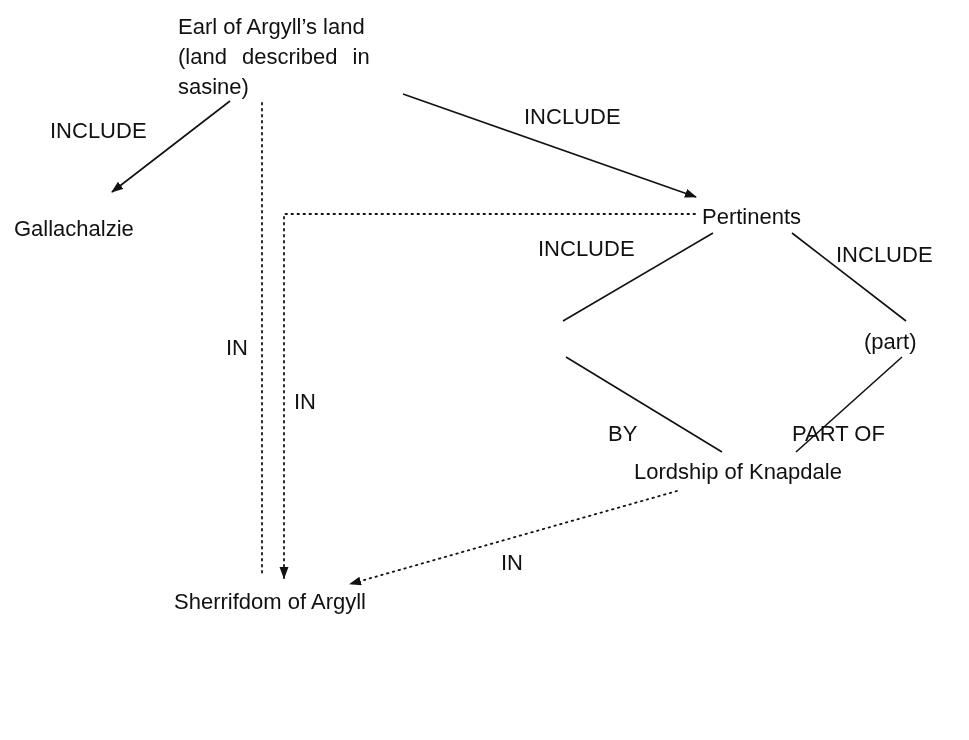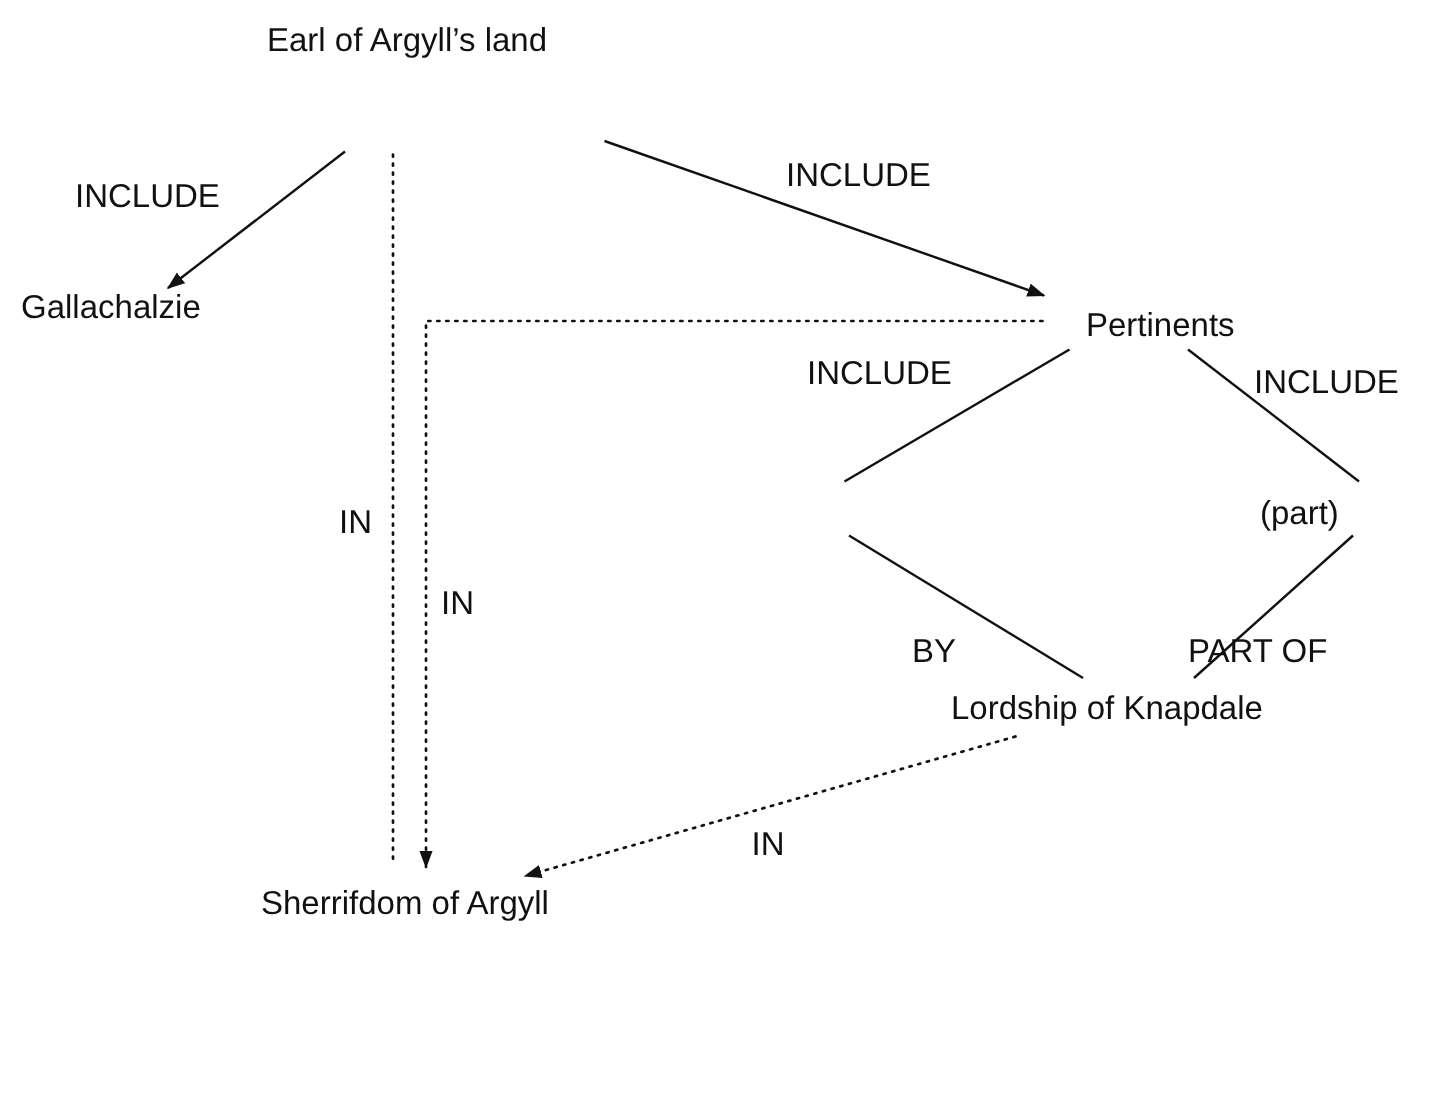--- a/index.html
+++ b/index.html
@@ -56,28 +56,30 @@
 
     <line class="solid" x1="566" y1="357" x2="722" y2="452"></line>
 
     <line class="solid" x1="902" y1="357" x2="796" y2="452"></line>
 
     <line class="dotted" x1="677" y1="491" x2="350" y2="584" marker-end="url(#arrow)"></line>
   </svg>
 
   <div class="label node-multiline" style="left:178px; top:12px;">
     <div>Earl of Argyll’s land</div>
+    <div class="justify-wide">(land described in</div>
+    <div>sasine)</div>
   </div>
 
-  <div class="label" style="left:14px; top:190px;">Gallachalzie</div>
+  <div class="label" style="left:14px; top:214px;">Gallachalzie</div>
 
-  <div class="label" style="left:724px; top:202px;">Pertinents</div>
+  <div class="label" style="left:702px; top:202px;">Pertinents</div>
 
 
-  <div class="label" style="left:840px; top:327px;">(part)</div>
+  <div class="label" style="left:864px; top:327px;">(part)</div>
 
   <div class="label" style="left:174px; top:587px;">Sherrifdom of Argyll</div>
 
   <div class="label" style="left:634px; top:457px;">Lordship of Knapdale</div>
 
   <div class="label" style="left:50px; top:116px;">INCLUDE</div>
 
   <div class="label" style="left:524px; top:102px;">INCLUDE</div>
 
   <div class="label" style="left:538px; top:234px;">INCLUDE</div>

